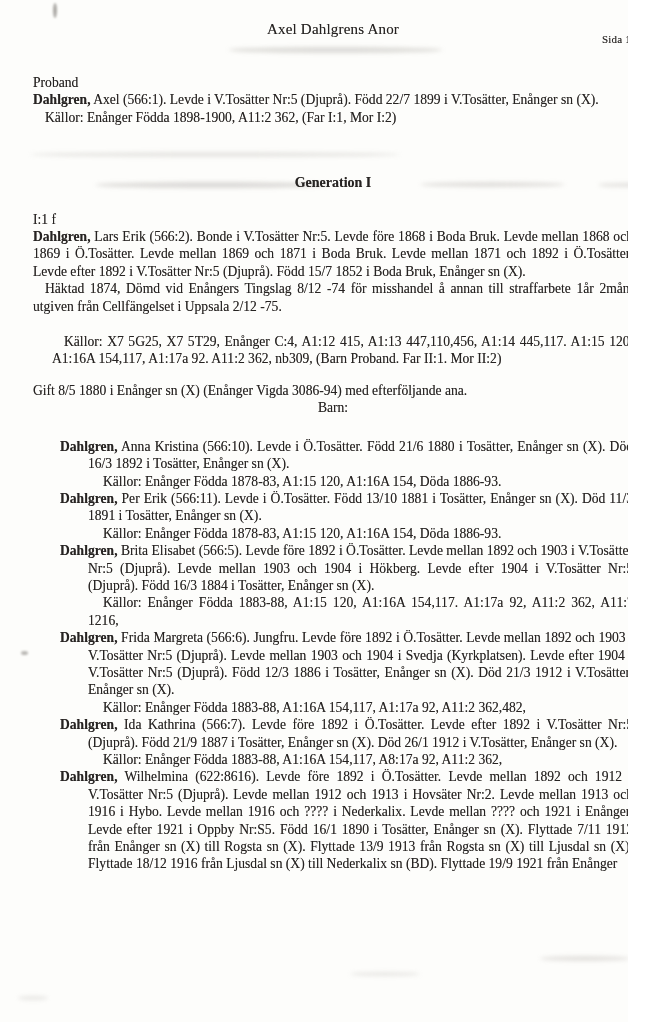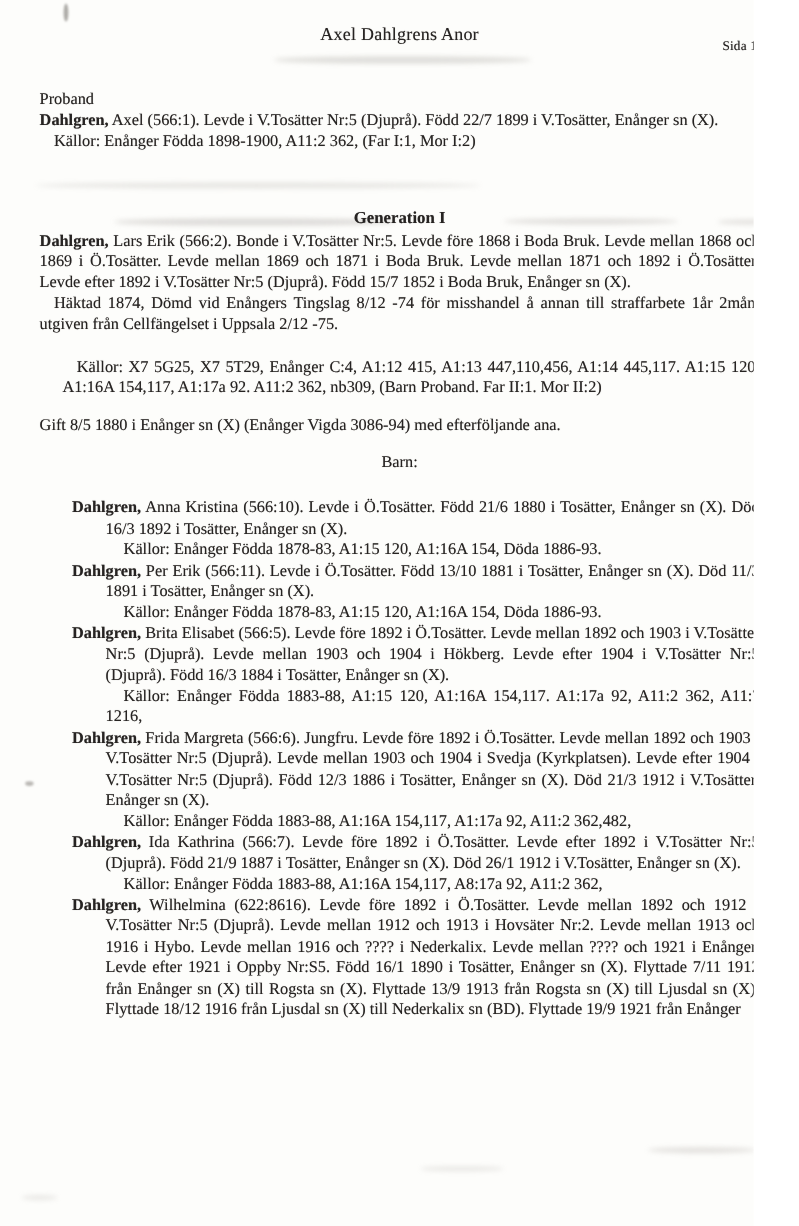--- a/index.html
+++ b/index.html
@@ -16,21 +16,21 @@
   .doc-header { position:relative; padding-top:21px; text-align:center; font-size:15px; letter-spacing:0.2px; }
   .page-num { position:absolute; right:2px; top:33px; font-size:11px; }
   p, .line { font-size:13.6px; line-height:17.4px; text-align:justify; }
   .proband-label { margin-top:36px; }
   .src-indent { text-indent:12px; }
   .gen-heading { margin-top:48px; text-align:center; font-weight:bold; font-size:14px; }
   .person-ref { margin-top:19px; }
   .note-indent { text-indent:12px; }
   .sources-main { margin-top:18px; text-indent:12px;margin-left:19px; }
   .marriage { margin-top:14px; }
-  .barn-heading { margin-top:13px; text-align:center; }
+  .barn-heading { text-align:center; }
   .children { margin-top:21px; }
   .child { padding-left:55px; }
   .child-main { text-indent:-28px; }
   .child-sources { text-indent:15px; }
   b { font-weight:bold; }
   .smudge { position:absolute; border-radius:50%; filter:blur(2px); pointer-events:none; }
 </style>
 </head>
 <body>
 
@@ -53,20 +53,21 @@
       <span>Axel Dahlgrens Anor</span>
       <span class="page-num">Sida 1</span>
     </div>
 
     <p class="line proband-label">Proband</p>
     <p class="line"><b>Dahlgren,</b><span> Axel (566:1). Levde i V.Tosätter Nr:5 (Djuprå). Född 22/7 1899 i V.Tosätter, Enånger sn (X).</span></p>
     <p class="line src-indent">Källor: Enånger Födda 1898-1900, A11:2 362, (Far I:1, Mor I:2)</p>
 
     <p class="gen-heading">Generation I</p>
 
+    <p class="line person-ref">I:1 f</p>
     <p class="line"><b>Dahlgren,</b><span> Lars Erik (566:2). Bonde i V.Tosätter Nr:5. Levde före 1868 i Boda Bruk. Levde mellan 1868 och 1869 i Ö.Tosätter. Levde mellan 1869 och 1871 i Boda Bruk. Levde mellan 1871 och 1892 i Ö.Tosätter. Levde efter 1892 i V.Tosätter Nr:5 (Djuprå). Född 15/7 1852 i Boda Bruk, Enånger sn (X).</span></p>
     <p class="line note-indent">Häktad 1874, Dömd vid Enångers Tingslag 8/12 -74 för misshandel å annan till straffarbete 1år 2mån, utgiven från Cellfängelset i Uppsala 2/12 -75.</p>
     <p class="line sources-main">Källor: X7 5G25, X7 5T29, Enånger C:4, A1:12 415, A1:13 447,110,456, A1:14 445,117. A1:15 120, A1:16A 154,117, A1:17a 92. A11:2 362, nb309, (Barn Proband. Far II:1. Mor II:2)</p>
     <p class="line marriage">Gift 8/5 1880 i Enånger sn (X) (Enånger Vigda 3086-94) med efterföljande ana.</p>
 
     <p class="line barn-heading">Barn:</p>
 
     <div class="children">
 
       <div class="child">

